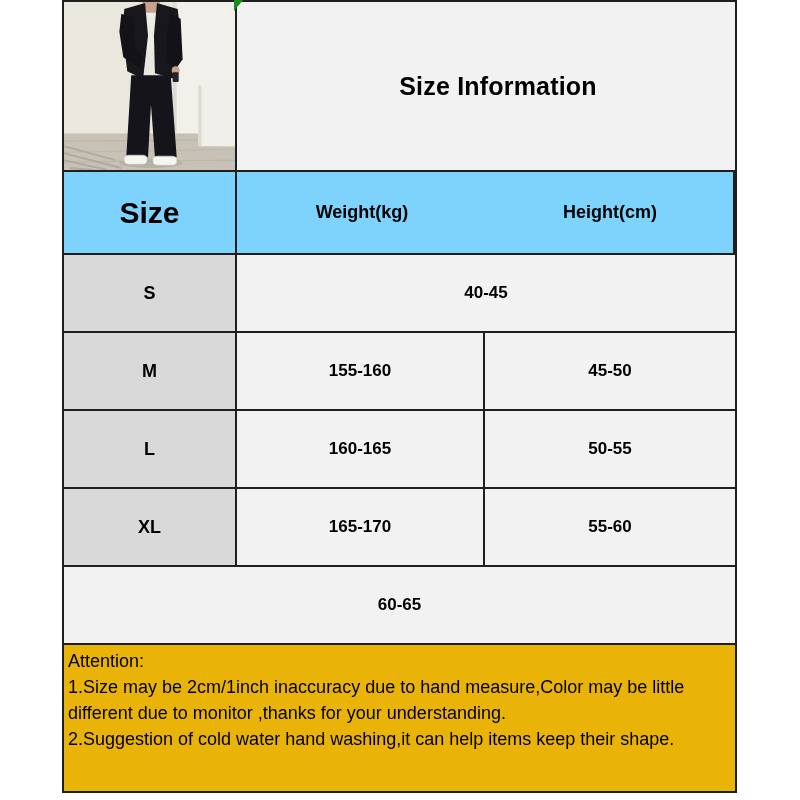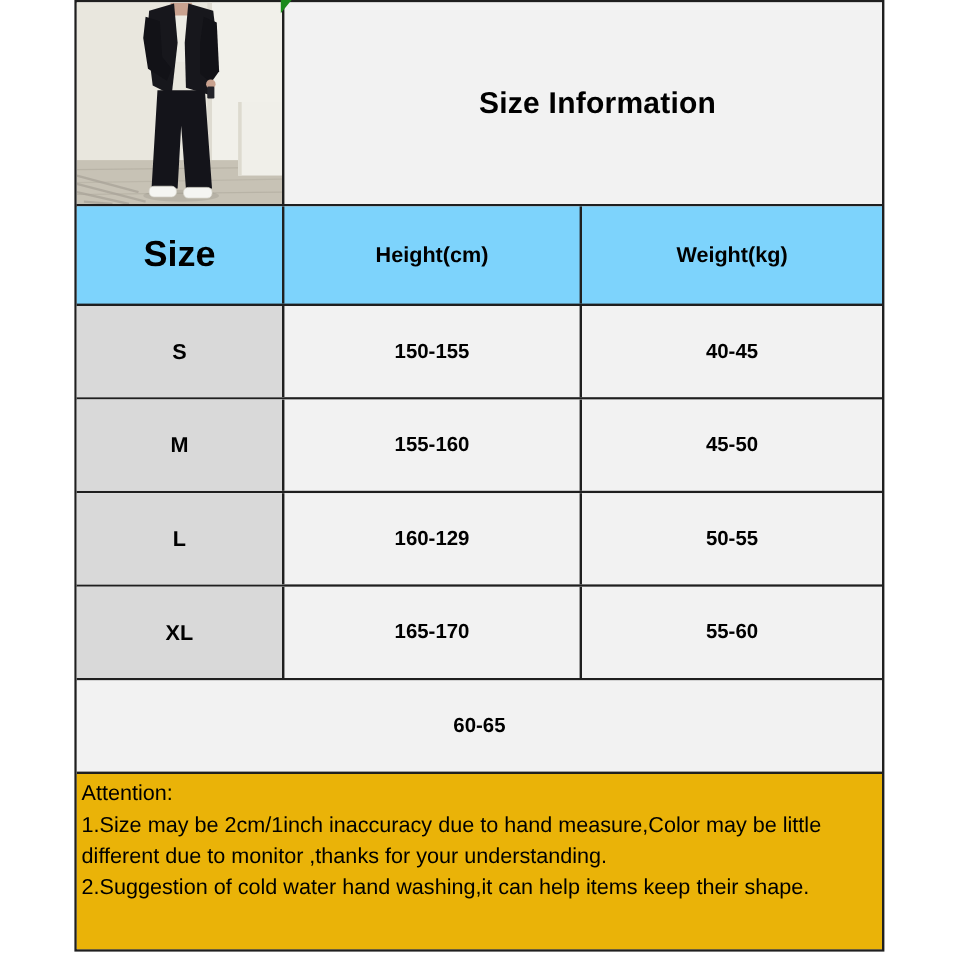--- a/index.html
+++ b/index.html
@@ -133,35 +133,32 @@
     </div>
     <div class="title-cell">
       <div class="title-text">Size Information</div>
     </div>
   </div>
 
   <div class="row row-head">
     <div class="cell col-size">
       <span class="head-size-label">Size</span>
     </div>
+    <div class="cell col-weight">
+      <span class="head-label">Weight(kg)</span>
+    </div>
     <div class="cell col-height">
       <span class="head-label">Height(cm)</span>
     </div>
-    <div class="cell col-weight">
-      <span class="head-label">Weight(kg)</span>
-    </div>
   </div>
 
   <div class="row row-data">
     <div class="cell col-size">
       <span class="size-label">S</span>
     </div>
-    <div class="cell col-height">
-      <span class="value-label">150-155</span>
-    </div>
     <div class="cell col-weight">
       <span class="value-label">40-45</span>
     </div>
   </div>
 
   <div class="row row-data">
     <div class="cell col-size">
       <span class="size-label">M</span>
     </div>
     <div class="cell col-height">
@@ -170,21 +167,21 @@
     <div class="cell col-weight">
       <span class="value-label">45-50</span>
     </div>
   </div>
 
   <div class="row row-data">
     <div class="cell col-size">
       <span class="size-label">L</span>
     </div>
     <div class="cell col-height">
-      <span class="value-label">160-129</span>
+      <span class="value-label">160-165</span>
     </div>
     <div class="cell col-weight">
       <span class="value-label">50-55</span>
     </div>
   </div>
 
   <div class="row row-data">
     <div class="cell col-size">
       <span class="size-label">XL</span>
     </div>

